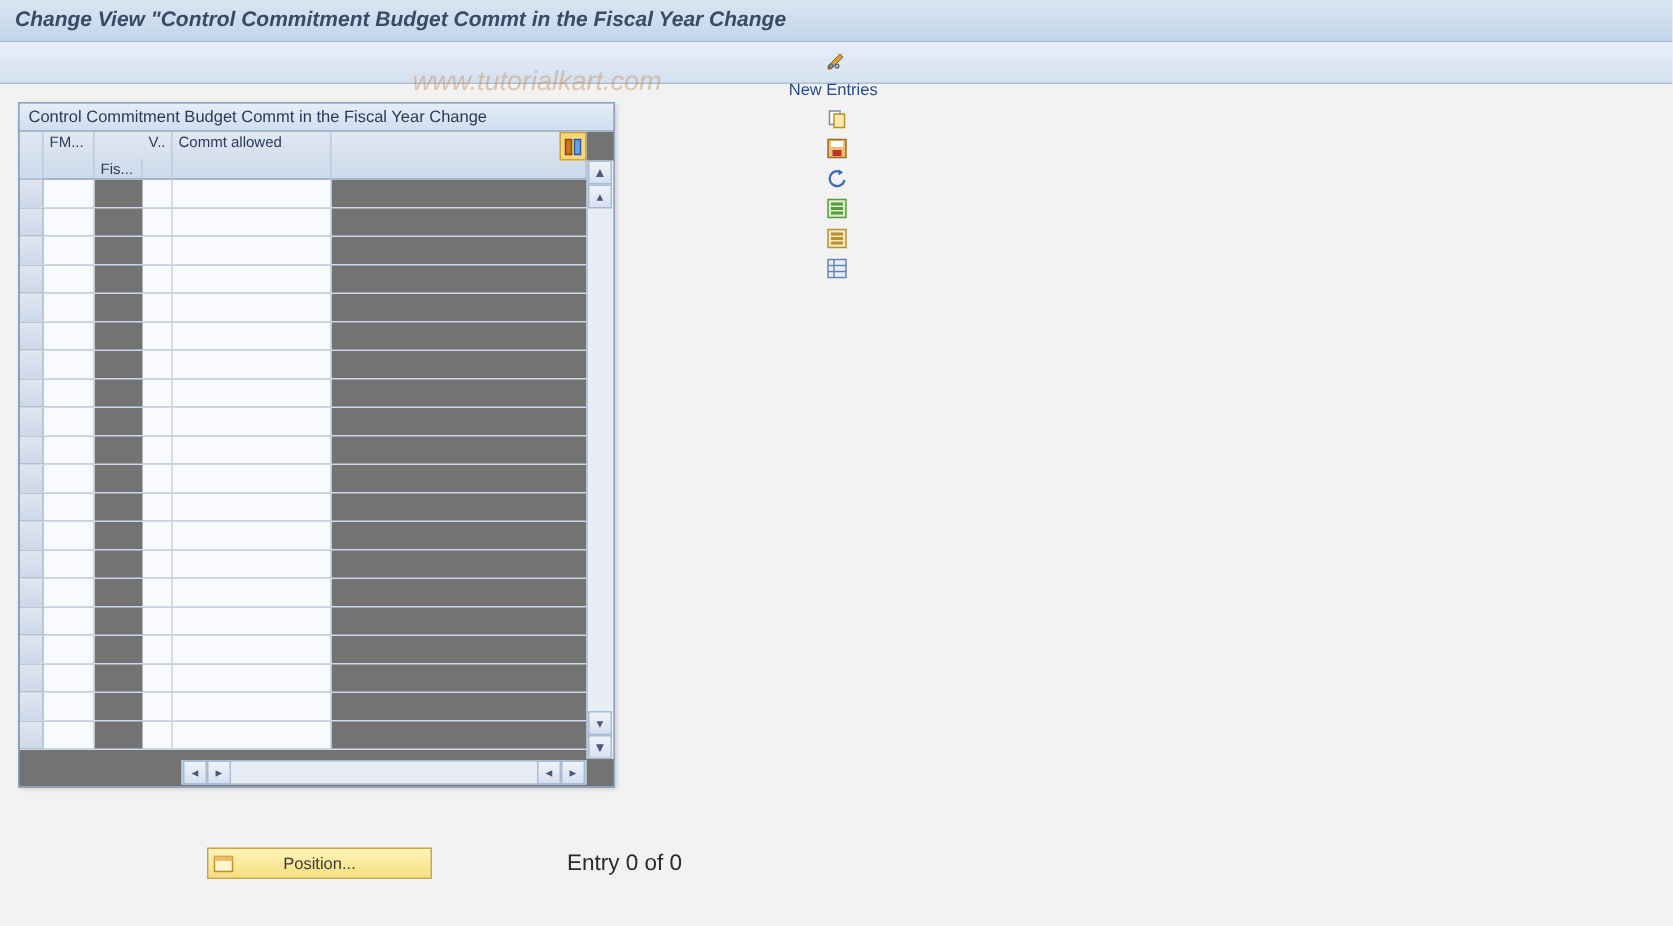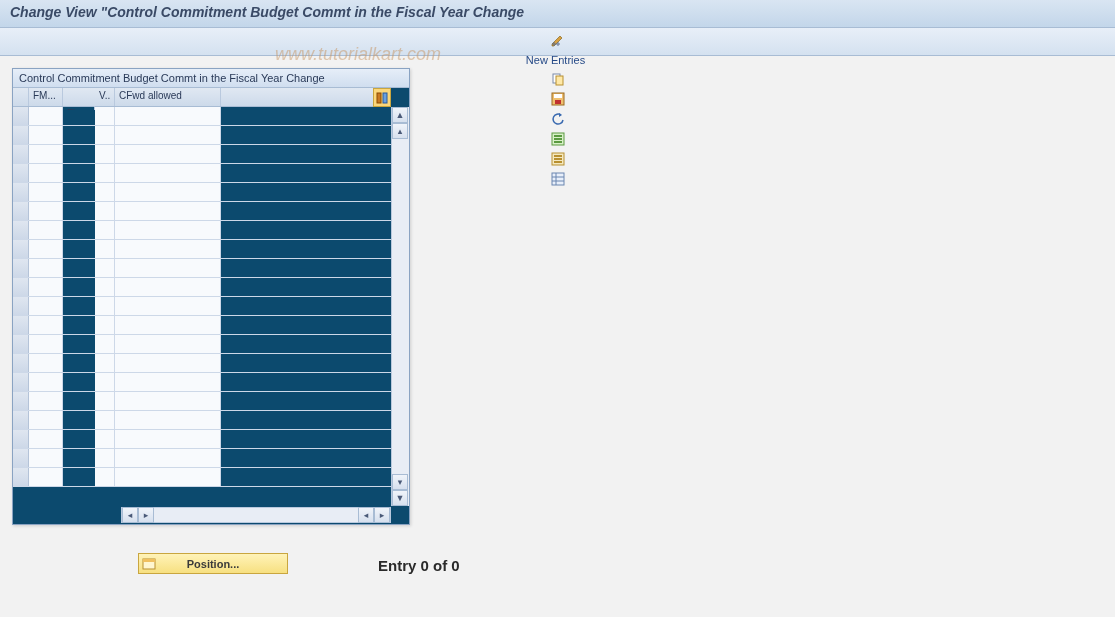--- a/index.html
+++ b/index.html
@@ -58,21 +58,21 @@
       z-index: 50;
       pointer-events: none;
       font-style: italic;
     }
     .content {
       padding: 12px;
     }
     .panel {
       width: 398px;
       border: 1px solid #8aa3c2;
-      background: #0c4a6e;
+      background: #737373;
       box-shadow: 1px 1px 3px rgba(0,0,0,0.15);
     }
     .panel-header {
       background: linear-gradient(to bottom, #e6eef8, #d0deef);
       border-bottom: 1px solid #a8bcd4;
       padding: 3px 6px;
       font-size: 11px;
       color: #2a3a58;
     }
     .grid-wrapper {
@@ -82,21 +82,21 @@
     }
     .grid-area {
       flex: 1;
       overflow: hidden;
       position: relative;
     }
     .col-headers {
       display: flex;
       background: linear-gradient(to bottom, #e0e8f2, #cddaea);
       border-bottom: 1px solid #a8bcd4;
-      height: 19px;
+      height: 32px;
     }
     .col-headers .hcell {
       border-right: 1px solid #b9c9de;
       padding: 2px 4px;
       font-size: 10px;
       color: #2a3a58;
       overflow: hidden;
       white-space: nowrap;
     }
     .col-sel   { width: 16px; background: linear-gradient(to bottom,#e0e8f2,#cddaea); }
@@ -160,26 +160,25 @@
       flex:1;
       height:16px;
       background:#e8edf5;
       border:1px solid #b9c9de;
       display:flex;
       align-items:center;
       margin-right: 18px;
     }
     .hscroll .track{ flex:1; }
     .footer-row{
-      margin-top: 28px;
+      margin-top: 40px;
       display:flex;
-      align-items:flex-end;
+      align-items:center;
       gap: 90px;
       padding-left: 126px;
-      font-weight: bold;
     }
     .position-btn{
       width: 150px;
       height: 21px;
       background: linear-gradient(to bottom,#fff3b8,#f7e081);
       border:1px solid #c9a63f;
       display:flex;
       align-items:center;
       justify-content:center;
       font-size:11px;
@@ -270,21 +269,21 @@
           <svg width="12" height="12" viewBox="0 0 12 12">
               <rect x="1" y="1" width="4" height="10" fill="#c97820" stroke="#8a4a00"></rect>
               <rect x="7" y="1" width="4" height="10" fill="#6aa0e0" stroke="#2a5a9a"></rect>
             </svg>
         </div>
         <div class="col-headers">
           <div class="hcell col-sel"></div>
           <div class="hcell col-fm">FM...</div>
           <div class="hcell col-fis">Fis...</div>
           <div class="hcell col-v">V..</div>
-          <div class="hcell col-cfwd">CFwd allowed</div>
+          <div class="hcell col-cfwd">Commt allowed</div>
           <div class="hcell col-blank"></div>
         </div>
         <div class="grid-rows">
           <div class="grow">
               <div class="gcell sel col-sel"></div>
               <div class="gcell col-fm"></div>
               <div class="gcell col-fis"></div>
               <div class="gcell col-v"></div>
               <div class="gcell col-cfwd"></div>
             </div>

